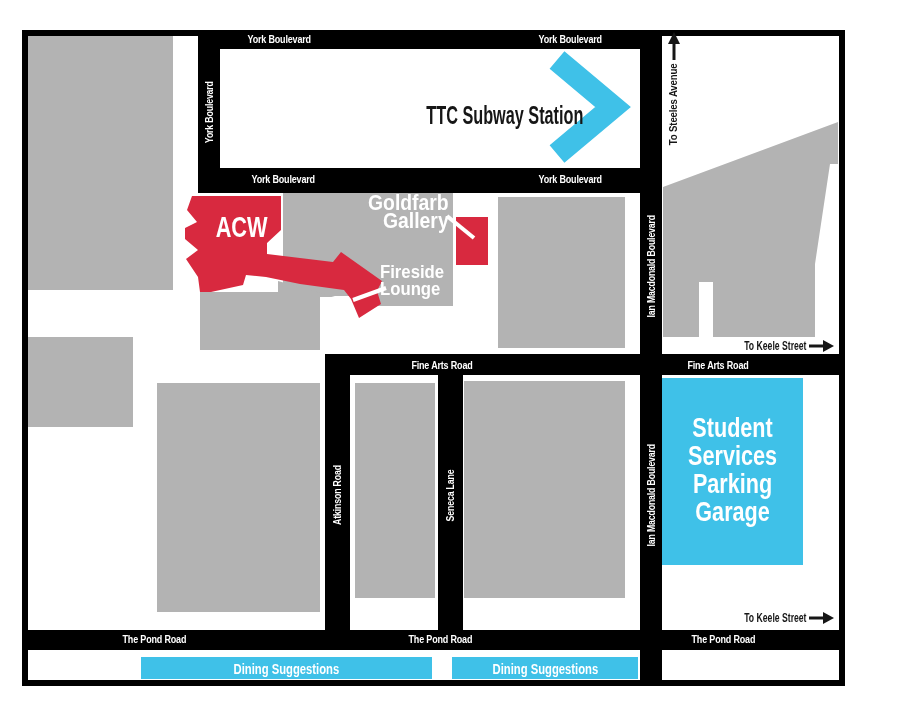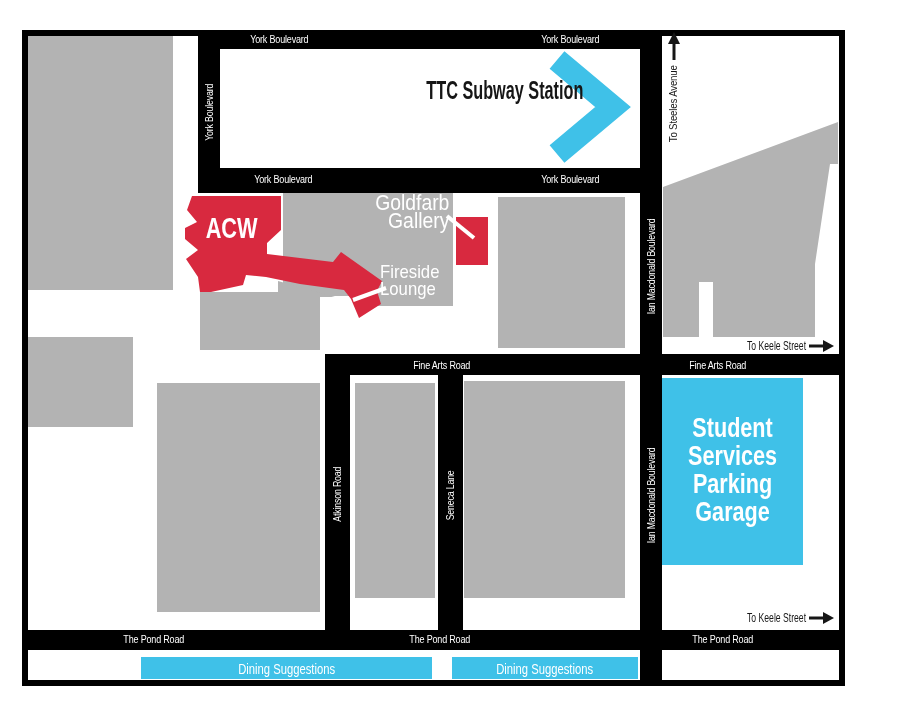--- a/index.html
+++ b/index.html
@@ -12,21 +12,21 @@
   #map { position:relative; width:901px; height:701px; background:var(--background,#fff); }
   .abs { position:absolute; }
   .frame { left:22px; top:30px; width:823px; height:656px; border:6px solid var(--road,#000); z-index:1; background:#fff; }
   .road { background:var(--road,#000); z-index:2; }
   .bld  { background:var(--building,#b3b3b3); z-index:2; }
   .blue { background:var(--accent-cyan,#3fc1e8); z-index:2; }
   .redsq{ background:var(--highlight-red,#d8293f); z-index:3; }
   #overlay { left:0; top:0; width:901px; height:701px; z-index:4; pointer-events:none; }
   .lbl {
     display:flex; align-items:center; justify-content:center;
-    z-index:5; white-space:nowrap; color:#fff; font-weight:normal;
+    z-index:5; white-space:nowrap; color:#fff; font-weight:bold;
   }
   .lbl > span { display:inline-block; }
   .road-lbl { font-size:10px; letter-spacing:-0.2px; }
   .road-lbl > span { transform:scaleX(0.9); }
   .vert > span {
     writing-mode:vertical-rl;
     transform:rotate(180deg) scaleY(0.88);
     letter-spacing:-0.2px;
   }
   .dark { color:#161616; }
@@ -149,24 +149,24 @@
   <div class="abs lbl vert dark" style="left:661px;top:62px;width:24px;height:84px;font-size:11px;">
     <span>To Steeles Avenue</span>
   </div>
   <div class="abs lbl right dark" style="left:718px;top:339px;width:88px;height:14px;font-size:12px;">
     <span style="transform:scaleX(0.72);transform-origin:right center;">To Keele Street</span>
   </div>
   <div class="abs lbl right dark" style="left:718px;top:611px;width:88px;height:14px;font-size:12px;">
     <span style="transform:scaleX(0.72);transform-origin:right center;">To Keele Street</span>
   </div>
 
-  <div class="abs lbl dark" style="left:380px;top:77px;width:250px;height:26px;font-size:25px;font-weight:900;align-items:center;">
+  <div class="abs lbl dark" style="left:380px;top:102px;width:250px;height:26px;font-size:25px;font-weight:900;align-items:center;">
     <span style="transform:scaleX(0.65);">TTC Subway Station</span>
   </div>
-  <div class="abs lbl" style="left:192px;top:212px;width:80px;height:32px;font-size:29px;font-weight:900;">
+  <div class="abs lbl" style="left:202px;top:212px;width:80px;height:32px;font-size:29px;font-weight:900;align-items:flex-end;">
     <span style="transform:scaleX(0.75);">ACW</span>
   </div>
   <div class="abs lbl right ml" style="left:339px;top:194px;width:110px;height:40px;font-size:22px;line-height:18px;align-items:flex-start;">
     <span style="transform:scaleX(0.88);transform-origin:right top;text-align:right;">Goldfarb
 Gallery</span>
   </div>
   <div class="abs lbl ml" style="left:662px;top:410px;width:141px;height:120px;font-size:27px;line-height:28px;font-weight:900;">
     <span style="transform:scaleX(0.8);">Student
 Services
 Parking

